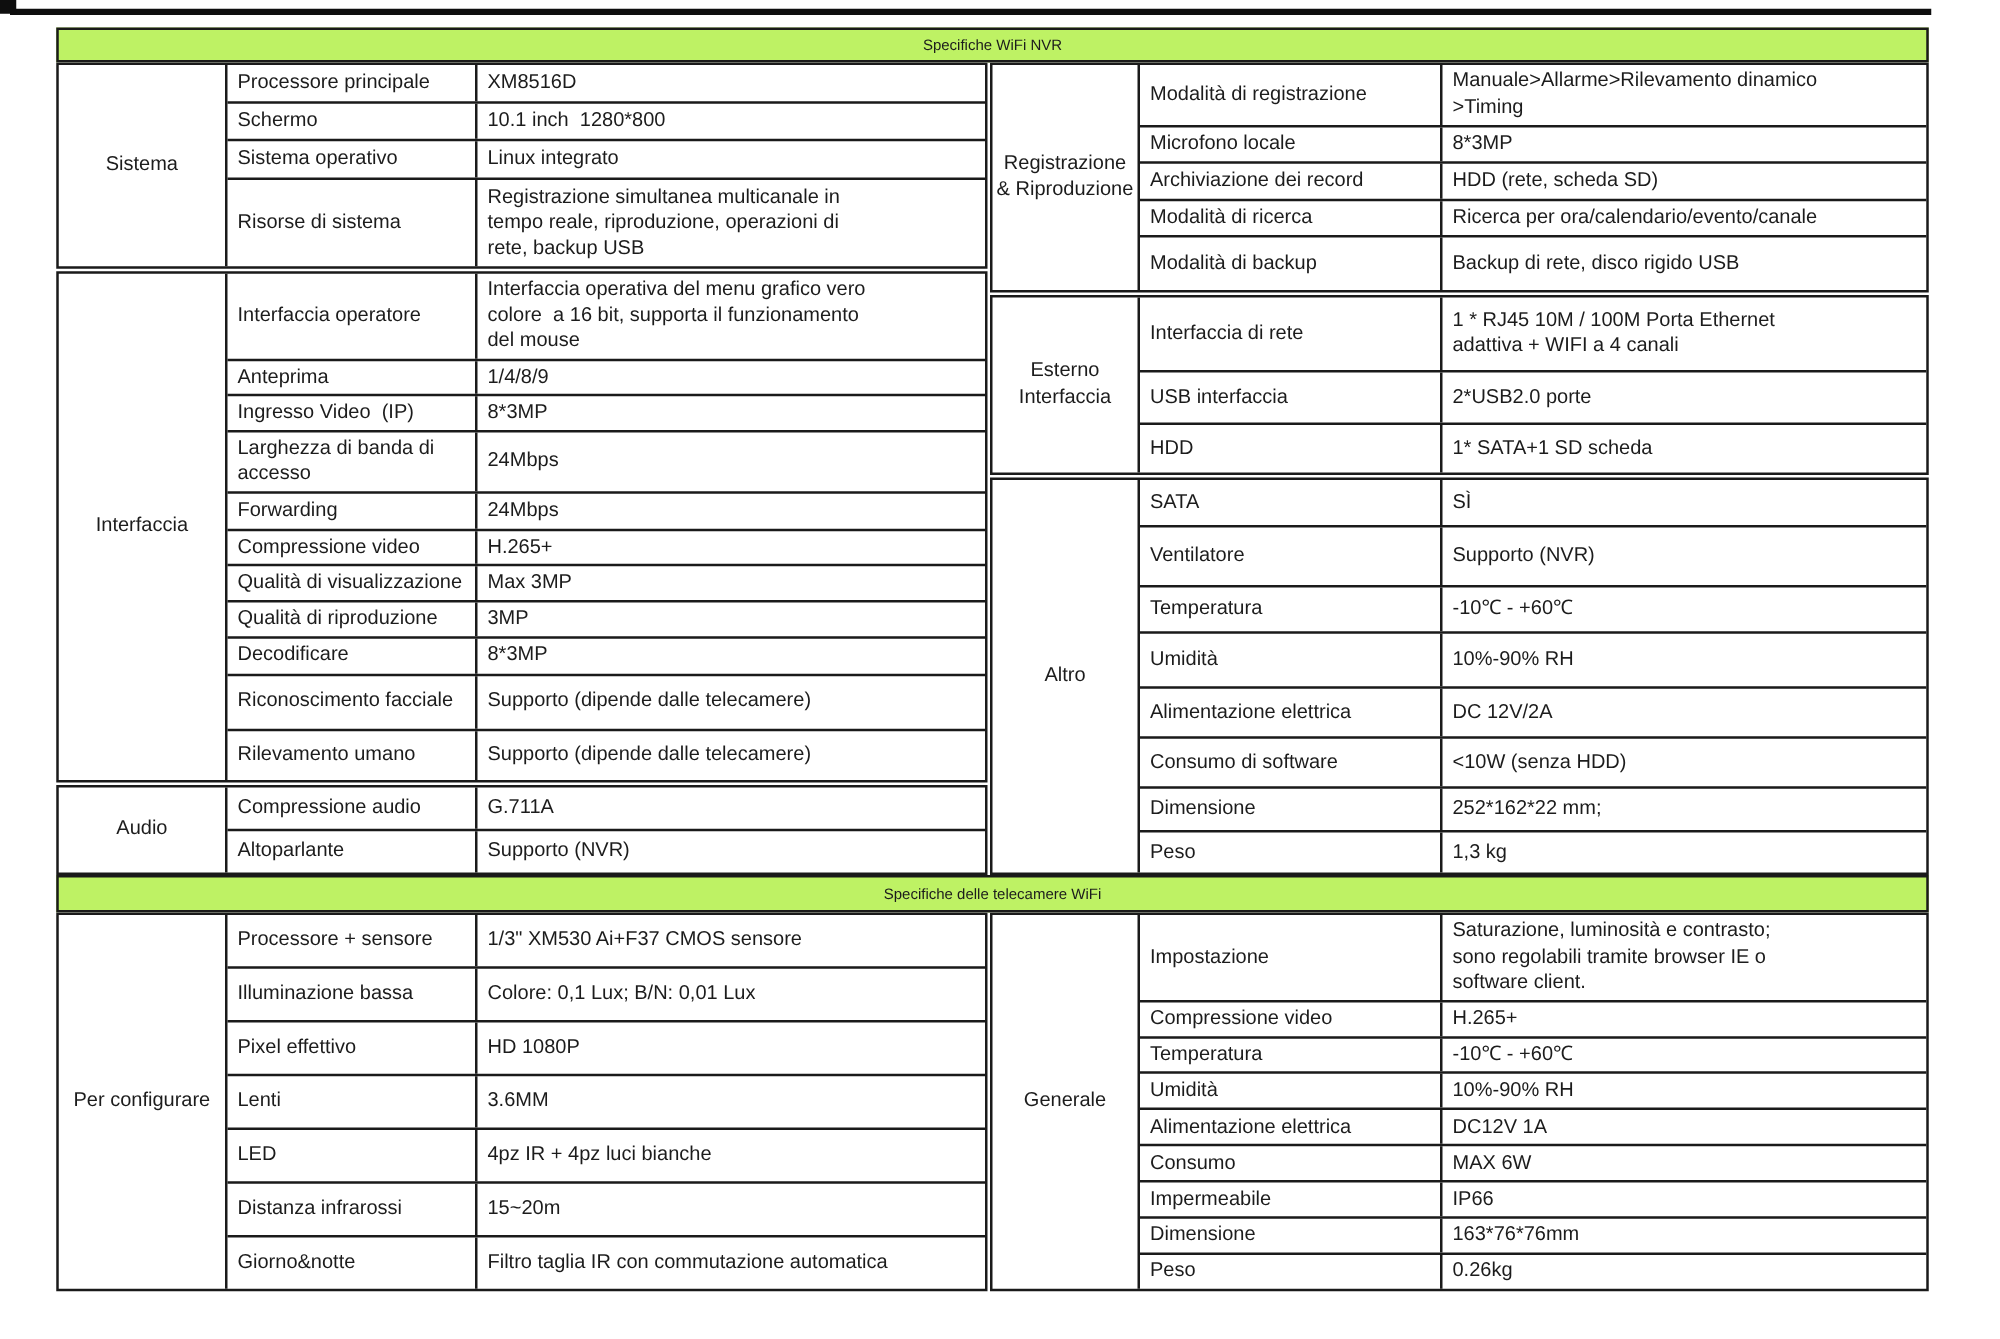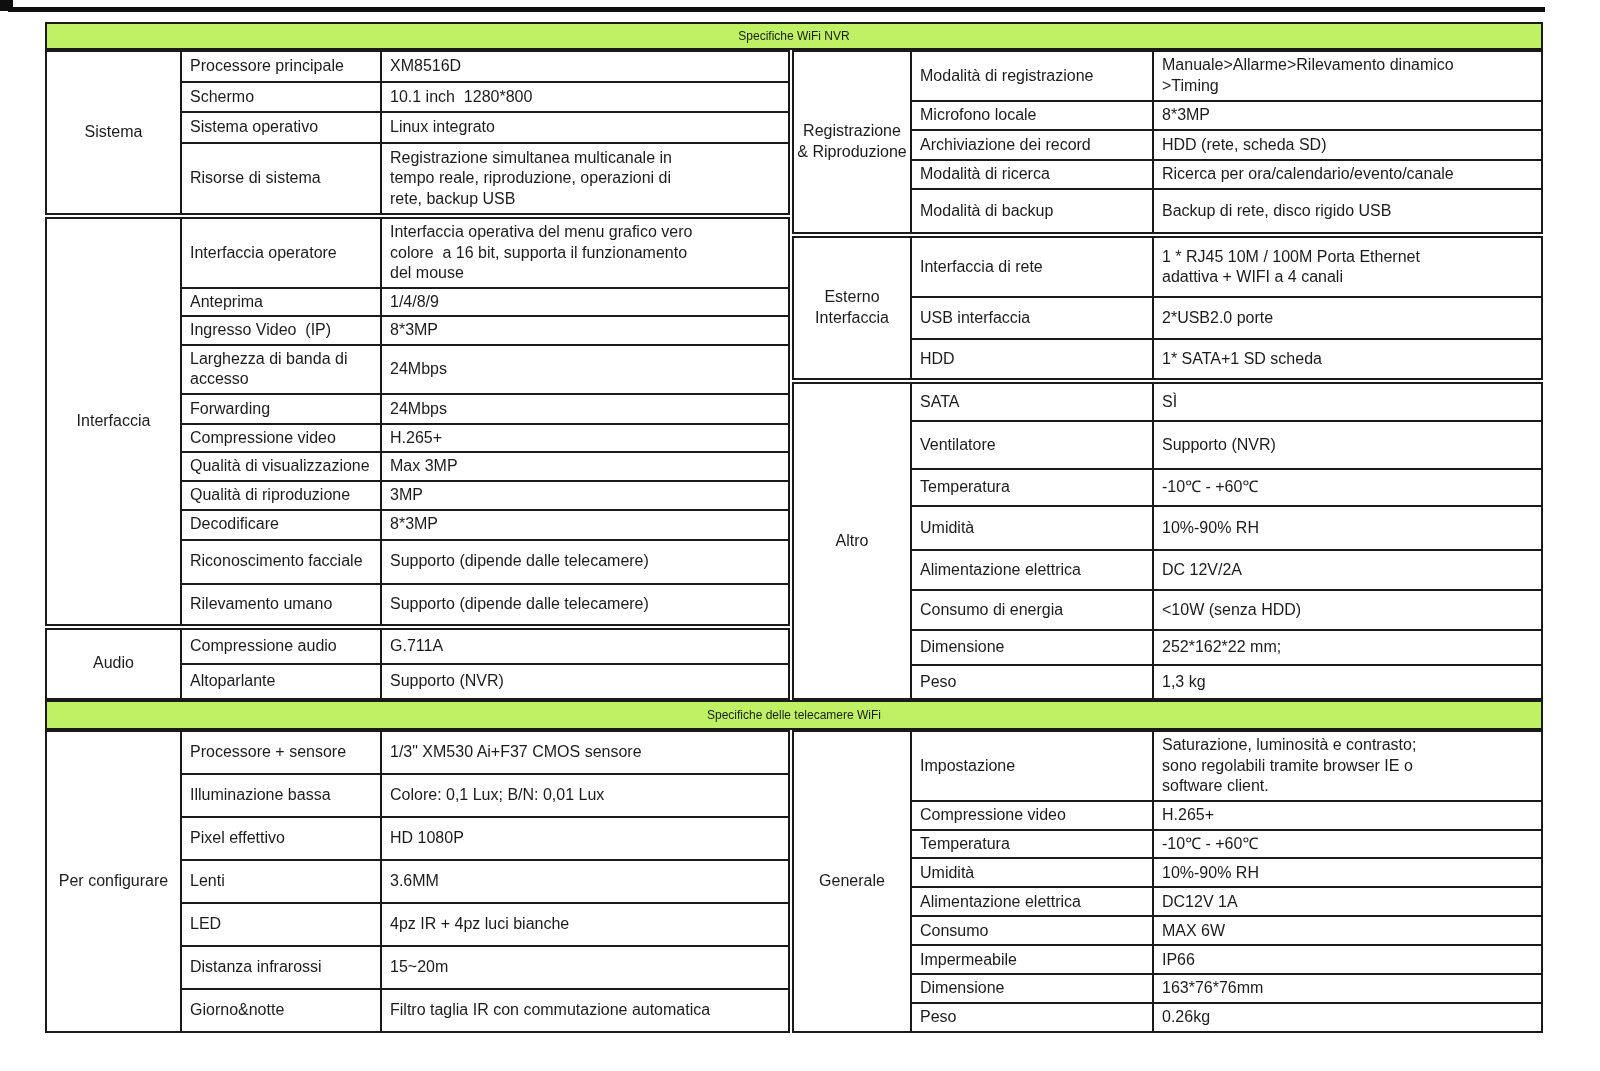--- a/index.html
+++ b/index.html
@@ -224,21 +224,21 @@
             </div>
             <div class="row" style="min-height:44px">
               <div class="cell label">Umidità</div>
               <div class="cell value">10%-90% RH</div>
             </div>
             <div class="row" style="min-height:40px">
               <div class="cell label">Alimentazione elettrica</div>
               <div class="cell value">DC 12V/2A</div>
             </div>
             <div class="row" style="min-height:40px">
-              <div class="cell label">Consumo di energia</div>
+              <div class="cell label">Consumo di software</div>
               <div class="cell value">&lt;10W (senza HDD)</div>
             </div>
             <div class="row" style="min-height:30px">
               <div class="cell label">Dimensione</div>
               <div class="cell value">252*162*22 mm;</div>
             </div>
             <div class="row" style="min-height:29px">
               <div class="cell label">Peso</div>
               <div class="cell value">1,3 kg</div>
             </div>

